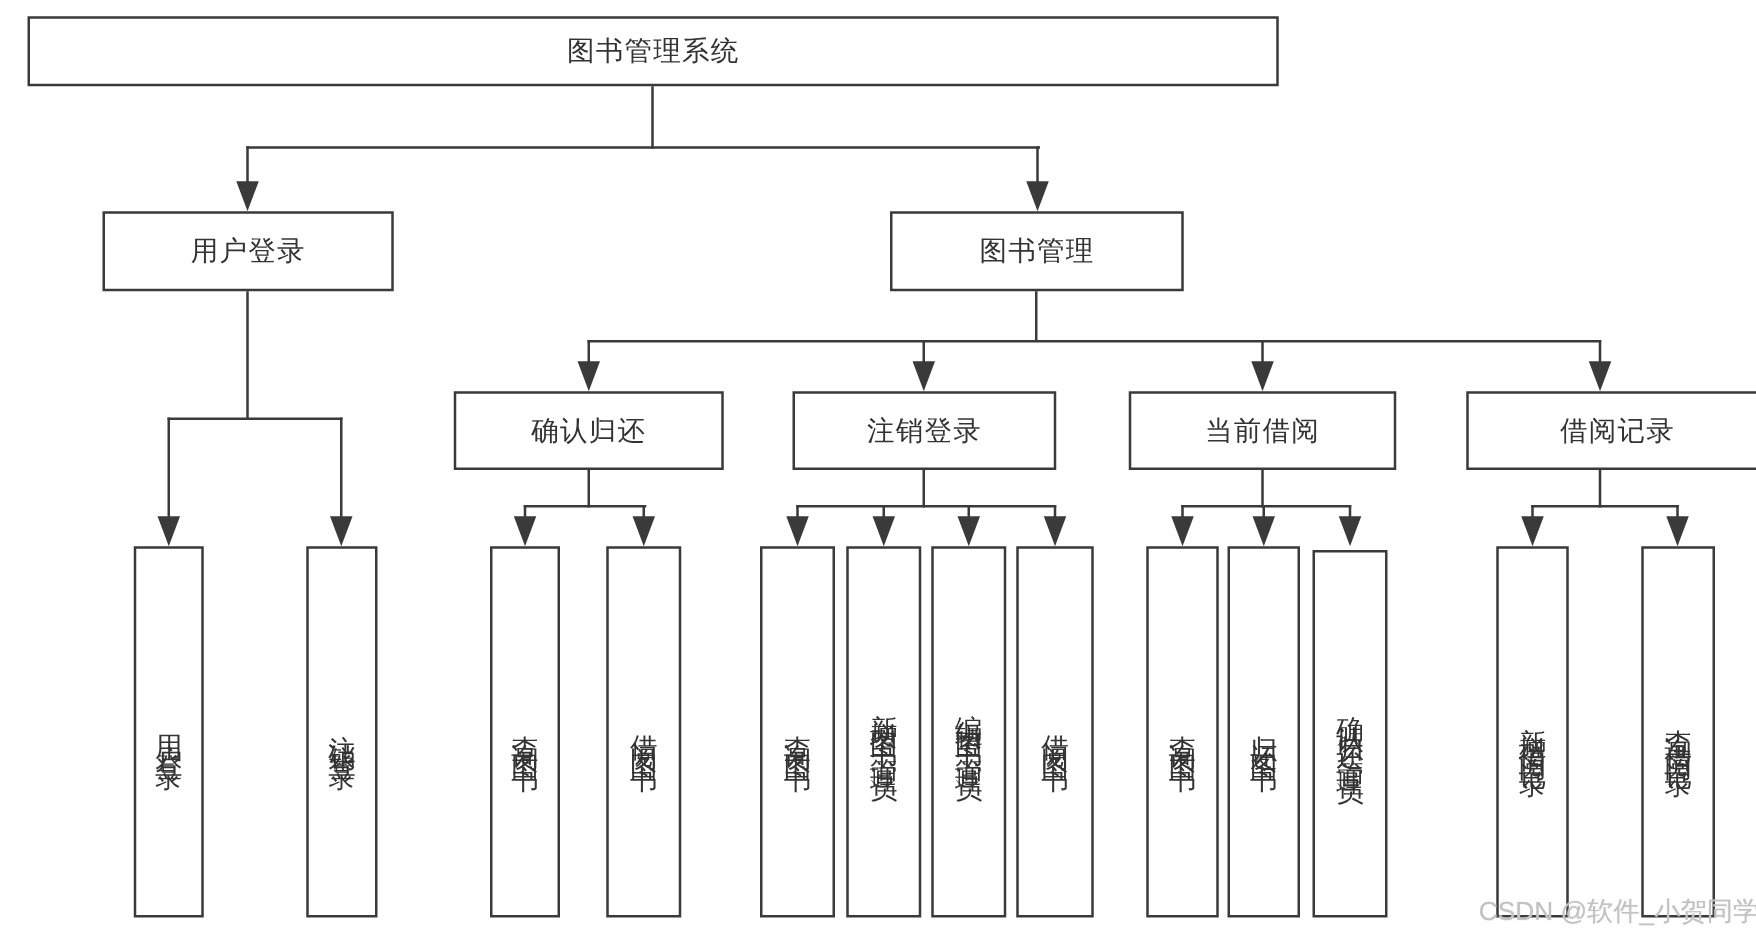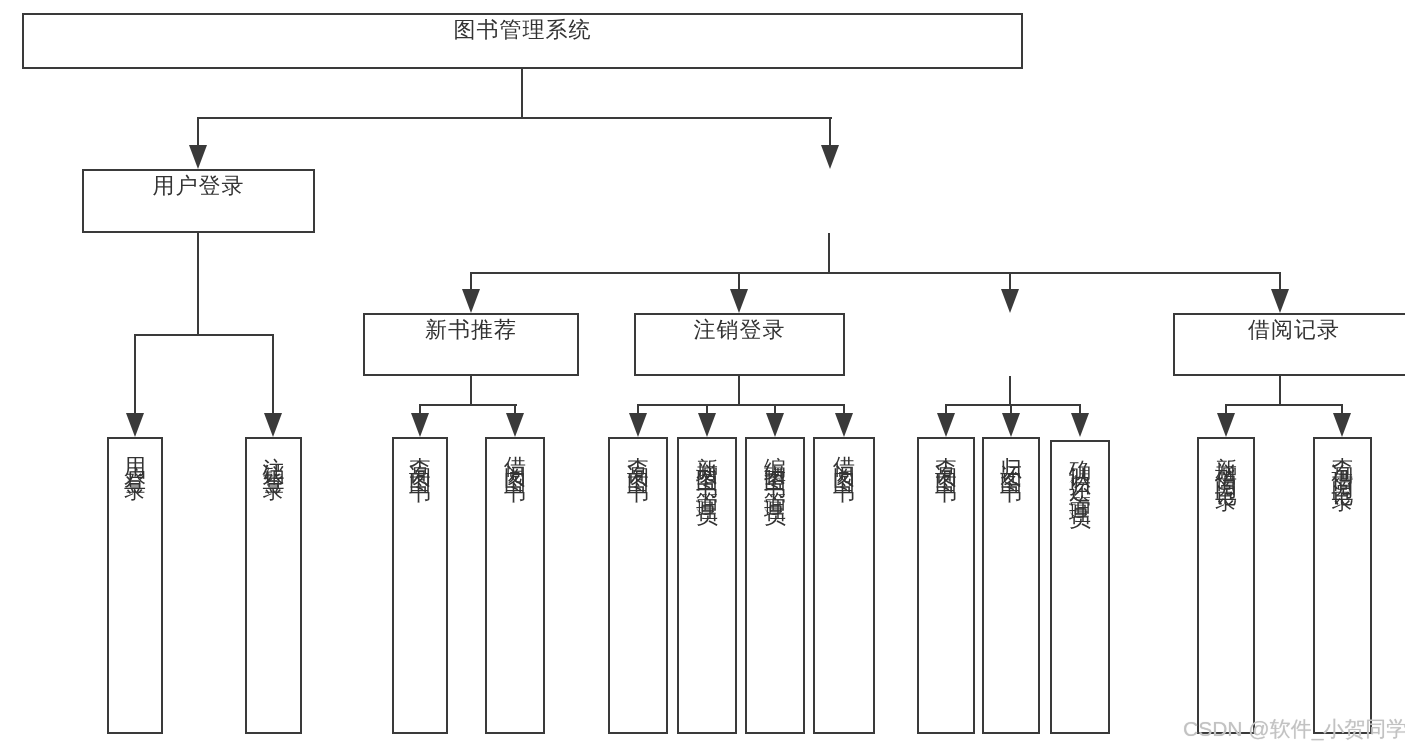--- a/index.html
+++ b/index.html
@@ -16,20 +16,21 @@
     overflow: hidden;
     color: #333333;
   }
   
   .box {
     position: absolute;
     box-sizing: border-box;
     border: 2px solid #3a3a3a;
     background: #ffffff;
     display: flex;
+    align-items: center;
     justify-content: center;
   }
   .hnode span {
     font-size: 22px;
     letter-spacing: 1px;
     white-space: nowrap;
   }
   .vnode span {
     display: block;
     writing-mode: vertical-rl;
@@ -76,20 +77,23 @@
 
   <div class="line" style="left:521px;top:69px;width:2px;height:50px"></div>
   <div class="line" style="left:197px;top:117px;width:635px;height:2px"></div>
   <div class="line" style="left:197px;top:117px;width:2px;height:32px"></div>
   <div class="arrow" style="left:189px;top:145px"></div>
   <div class="line" style="left:829px;top:117px;width:2px;height:32px"></div>
   <div class="arrow" style="left:821px;top:145px"></div>
 
   <div class="box hnode" style="left:82px;top:169px;width:233px;height:64px">
     <span>用户登录</span>
+  </div>
+  <div class="box hnode" style="left:712px;top:169px;width:235px;height:64px">
+    <span>图书管理</span>
   </div>
 
   <div class="line" style="left:197px;top:233px;width:2px;height:102px"></div>
   <div class="line" style="left:134px;top:334px;width:140px;height:2px"></div>
   <div class="line" style="left:134px;top:334px;width:2px;height:82px"></div>
   <div class="arrow" style="left:126px;top:413px"></div>
   <div class="line" style="left:272px;top:334px;width:2px;height:82px"></div>
   <div class="arrow" style="left:264px;top:413px"></div>
 
   <div class="line" style="left:828px;top:233px;width:2px;height:40px"></div>
@@ -97,24 +101,27 @@
   <div class="line" style="left:470px;top:272px;width:2px;height:20px"></div>
   <div class="arrow" style="left:462px;top:289px"></div>
   <div class="line" style="left:738px;top:272px;width:2px;height:20px"></div>
   <div class="arrow" style="left:730px;top:289px"></div>
   <div class="line" style="left:1009px;top:272px;width:2px;height:20px"></div>
   <div class="arrow" style="left:1001px;top:289px"></div>
   <div class="line" style="left:1279px;top:272px;width:2px;height:20px"></div>
   <div class="arrow" style="left:1271px;top:289px"></div>
 
   <div class="box hnode" style="left:363px;top:313px;width:216px;height:63px">
-    <span>新书推荐</span>
+    <span>确认归还</span>
   </div>
   <div class="box hnode" style="left:634px;top:313px;width:211px;height:63px">
     <span>注销登录</span>
+  </div>
+  <div class="box hnode" style="left:903px;top:313px;width:214px;height:63px">
+    <span>当前借阅</span>
   </div>
   <div class="box hnode" style="left:1173px;top:313px;width:242px;height:63px">
     <span>借阅记录</span>
   </div>
 
   <div class="line" style="left:470px;top:376px;width:2px;height:30px"></div>
   <div class="line" style="left:419px;top:404px;width:98px;height:2px"></div>
   <div class="line" style="left:419px;top:404px;width:2px;height:14px"></div>
   <div class="arrow" style="left:411px;top:413px"></div>
   <div class="line" style="left:514px;top:404px;width:2px;height:14px"></div>

